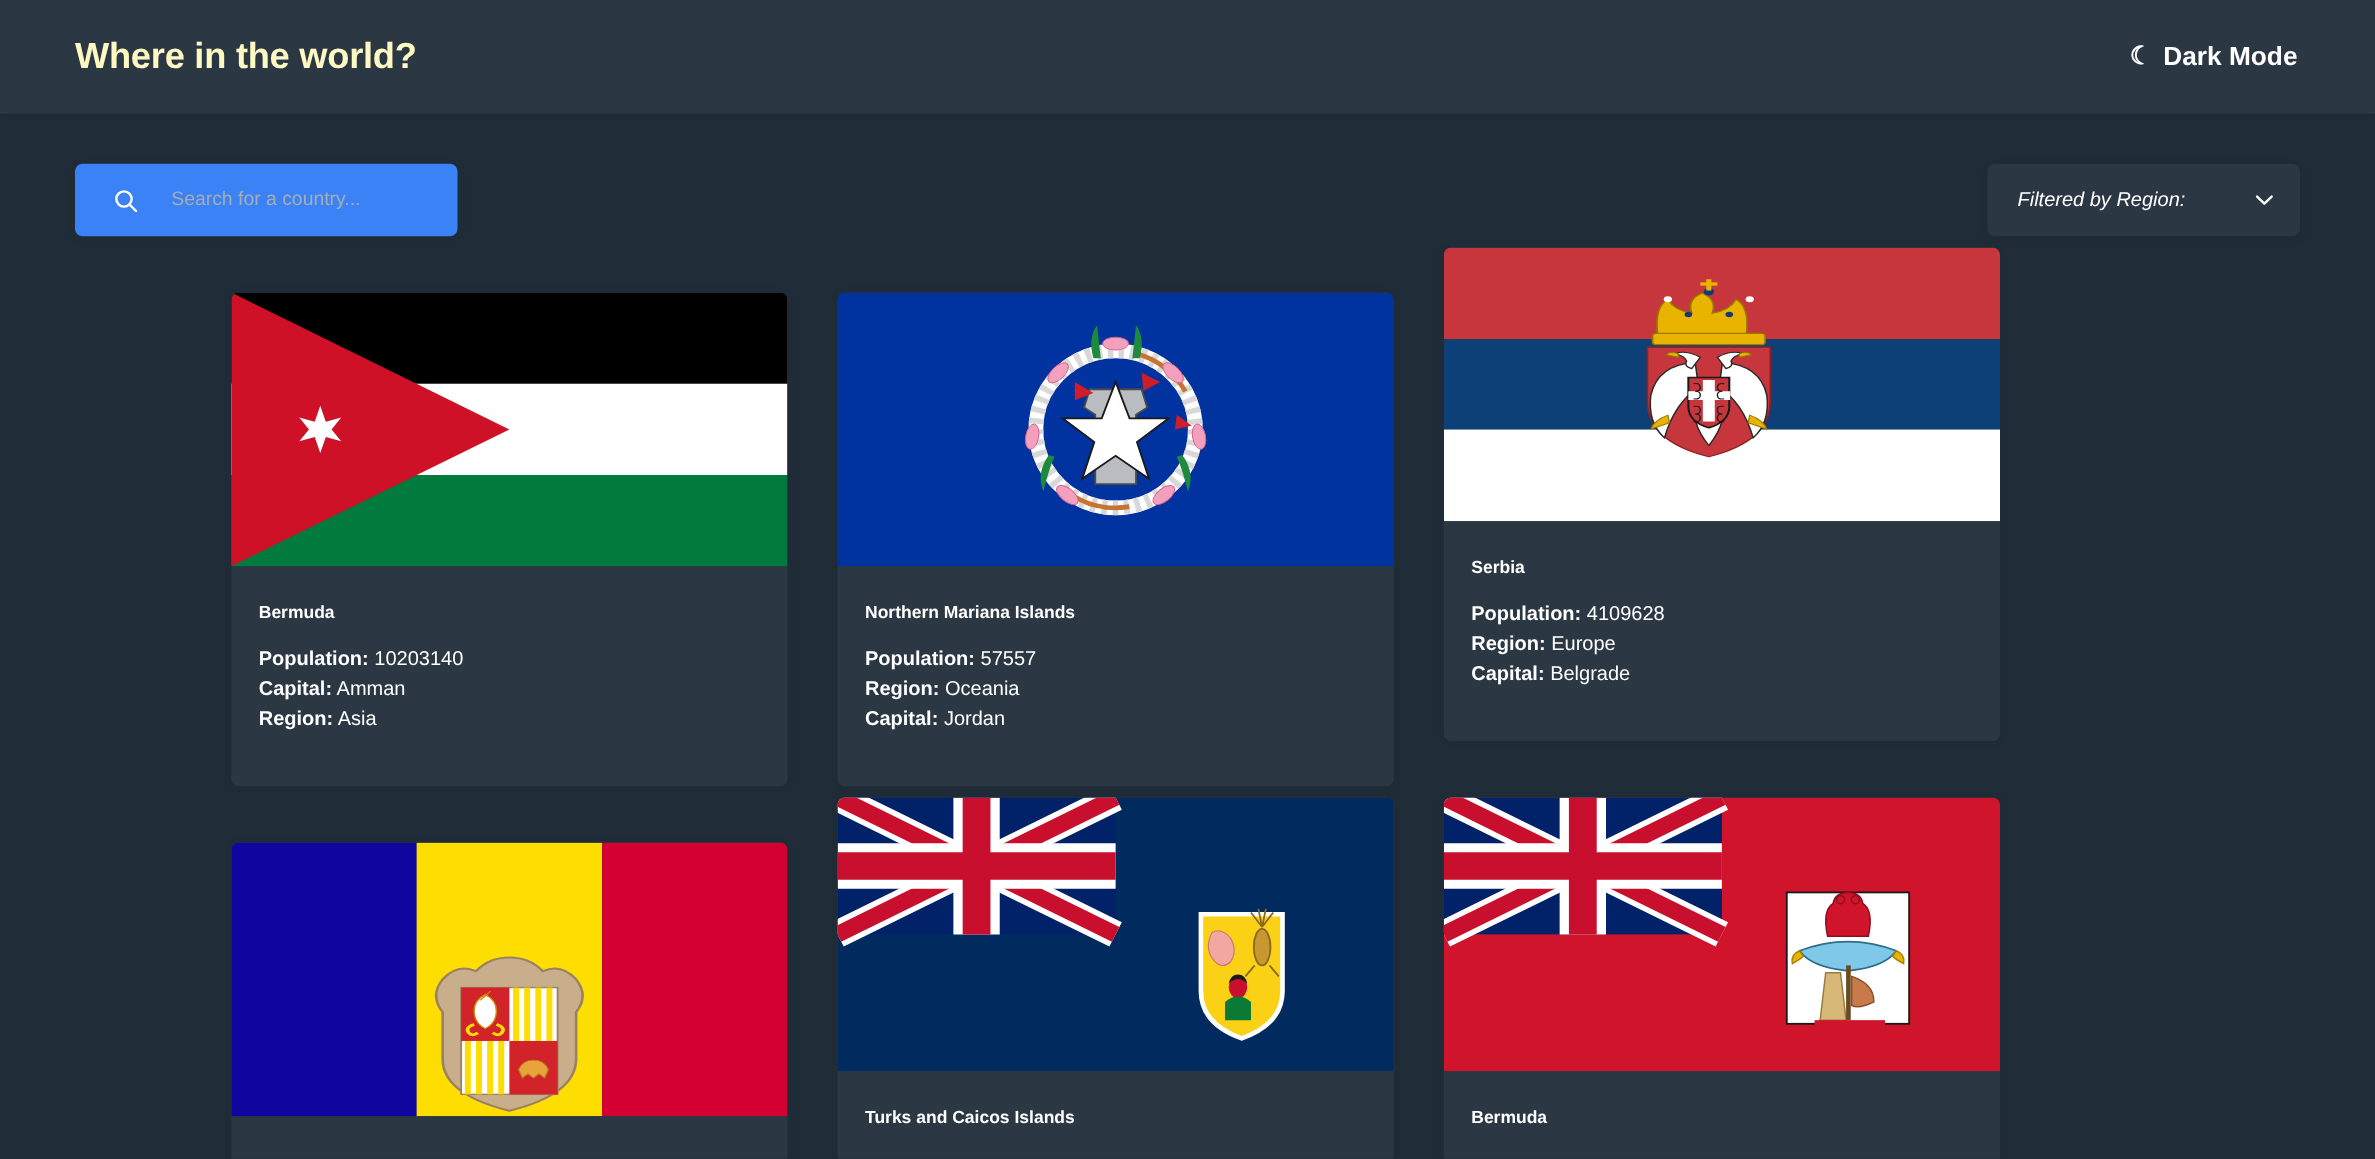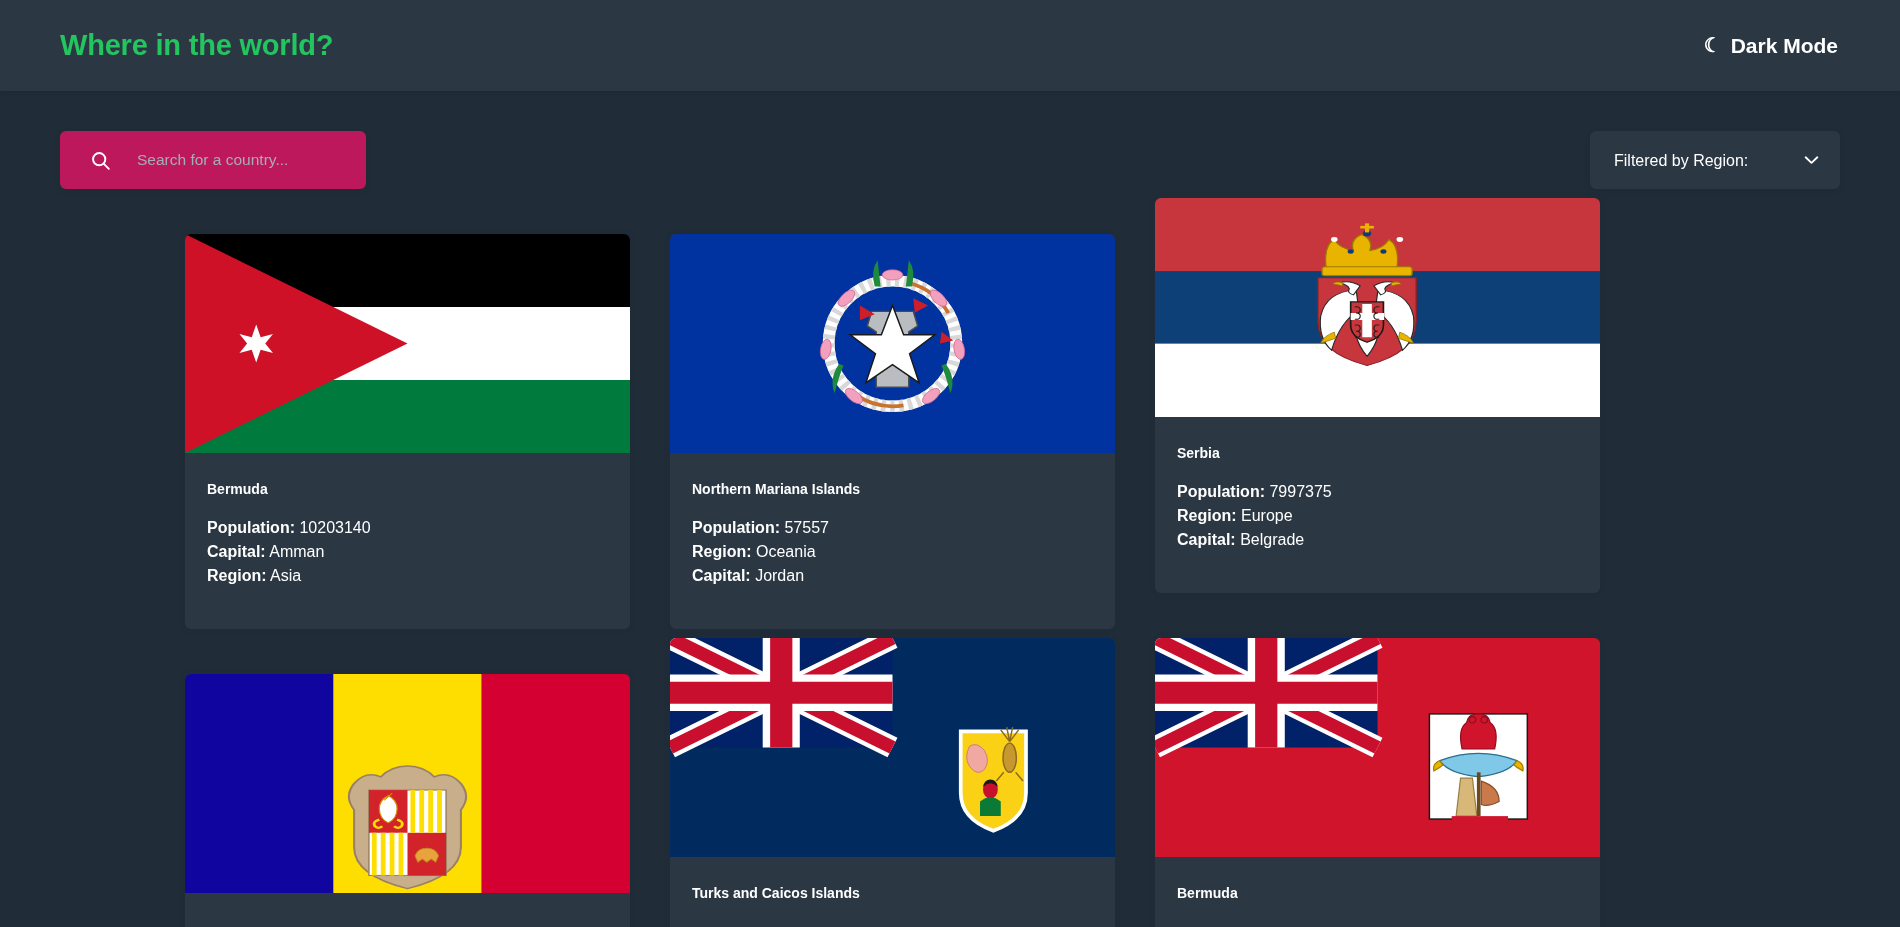--- a/index.html
+++ b/index.html
@@ -25,21 +25,21 @@
     align-items: center;
     justify-content: space-between;
     padding: 0 60px;
     box-shadow: 0 2px 4px rgba(0,0,0,0.10);
   }
 
   .site-title {
     font-size: 29px;
     font-weight: bold;
     letter-spacing: -0.2px;
-    color: #22c55e;
+    color: #fef9c3;
   }
 
   .theme-toggle {
     display: flex;
     align-items: center;
     gap: 9px;
     font-size: 21px;
     font-weight: 600;
     color: #ffffff;
     background: none;
@@ -60,21 +60,21 @@
   .controls {
     display: flex;
     align-items: flex-start;
     justify-content: space-between;
     padding: 40px 60px 0 60px;
   }
 
   .search-box {
     width: 306px;
     height: 58px;
-    background: #be185d;
+    background: #3b82f6;
     border-radius: 6px;
     display: flex;
     align-items: center;
     padding-left: 30px;
     box-shadow: 0 2px 9px rgba(0,0,0,0.0545);
   }
 
   .search-icon {
     width: 21px;
     height: 21px;
@@ -109,20 +109,21 @@
     border-radius: 6px;
     color: #ffffff;
     font-size: 16px;
     font-family: "Liberation Sans", sans-serif;
     padding: 0 44px 0 24px;
     outline: none;
     cursor: pointer;
     appearance: none;
     -webkit-appearance: none;
     box-shadow: 0 2px 9px rgba(0,0,0,0.0545);
+    font-style: italic;
   }
   .filter-select option { background: #2b3743; color: #fff; }
 
   .chevron-down-icon {
     position: absolute;
     right: 21px;
     top: 50%;
     transform: translateY(-50%);
     width: 15px;
     height: 9px;
@@ -339,21 +340,21 @@
           <path d="M47,81 q-4,-1 -4,3 q0,3 3,3 q-3,0 -3,3 q0,4 4,3" fill="none"></path>
           <path d="M29,99 q4,-1 4,3 q0,3 -3,3 q3,0 3,3 q0,4 -4,3" fill="none"></path>
           <path d="M47,99 q-4,-1 -4,3 q0,3 3,3 q-3,0 -3,3 q0,4 4,3" fill="none"></path>
         </g>
       </g>
     </svg>
     <div class="card-body">
       <h2 class="country-name">Serbia</h2>
       <p class="detail">
         <span class="label">Population:</span>
-        <span>7997375</span>
+        <span>4109628</span>
       </p>
       <p class="detail">
         <span class="label">Region:</span>
         <span>Europe</span>
       </p>
       <p class="detail">
         <span class="label">Capital:</span>
         <span>Belgrade</span>
       </p>
     </div>

